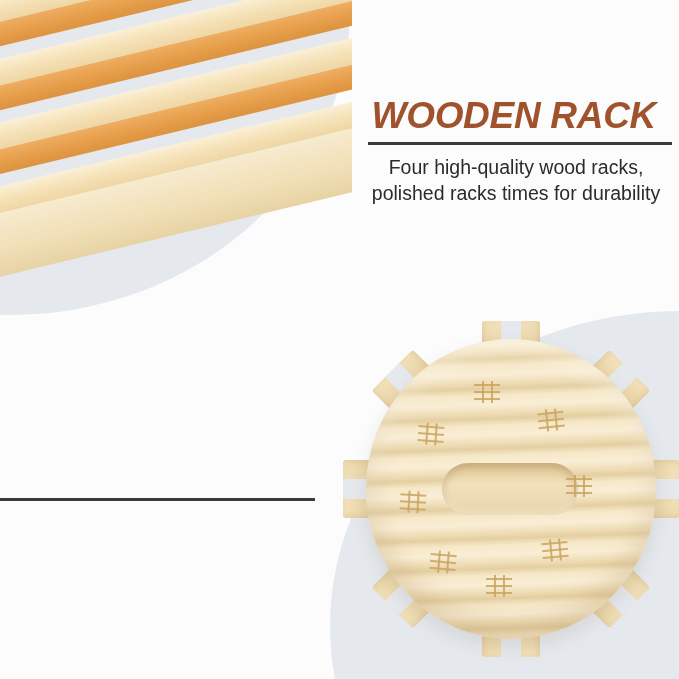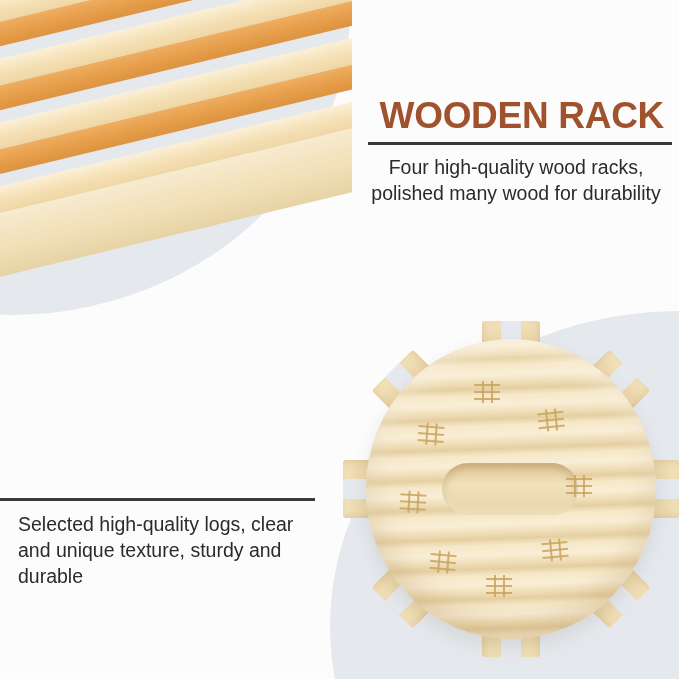--- a/index.html
+++ b/index.html
@@ -217,23 +217,24 @@
   }
   .body-text {
     position: absolute;
     color: #2b2b2b;
     font-size: 19.5px;
     line-height: 1.33;
   }
 
   
   #rack-title {
-    right: 15px;
+    right: 23px;
     top: 97px;
     text-align: right;
+    font-style: italic;
   }
   #rack-rule {
     left: 368px;
     top: 142px;
     width: 304px;
   }
   #rack-body {
     left: 360px;
     top: 155px;
     width: 312px;
@@ -365,18 +366,17 @@
           <i class="h h3"></i>
           <i class="v v1"></i>
           <i class="v v2"></i>
       </div>
 
     </div>
   </div>
 
   <div class="title" id="rack-title">WOODEN RACK</div>
   <div class="rule" id="rack-rule"></div>
-  <div class="body-text" id="rack-body">Four high-quality wood racks, polished many wood for durability</div>
+  <div class="body-text" id="rack-body">Four high-quality wood racks, polished racks times for durability</div>
 
   <div class="rule" id="hub-rule"></div>
-  <div class="body-text" id="hub-body">Selected high-quality logs, clear and unique texture, sturdy and durable</div>
 
 </div>
 
 </body></html>

